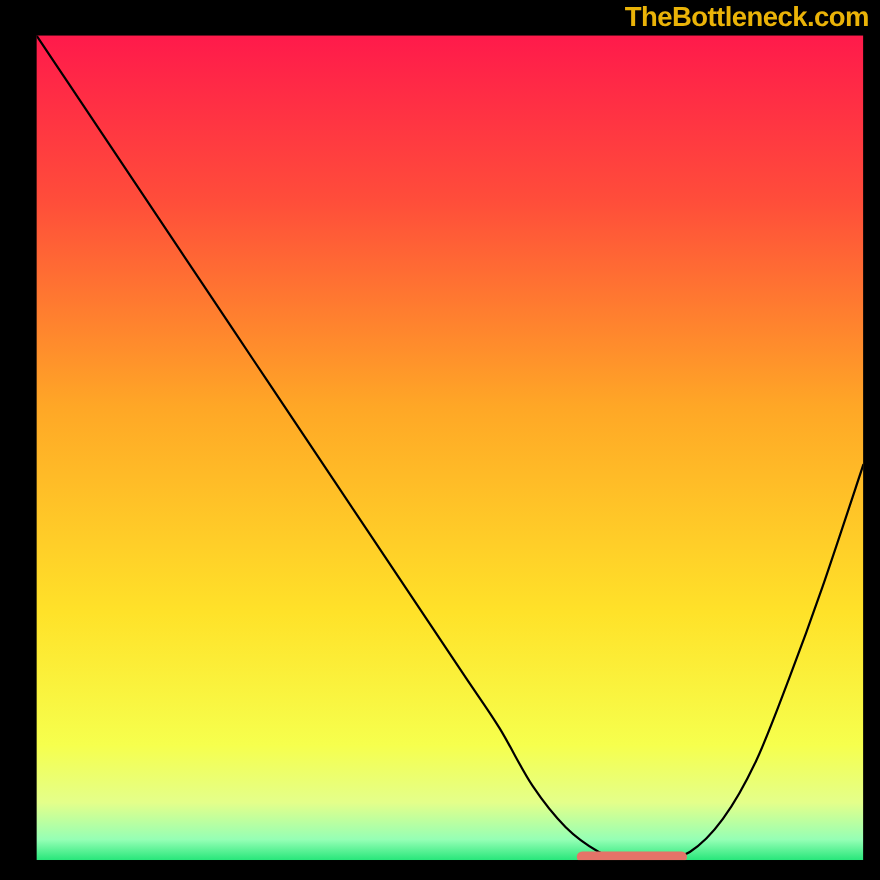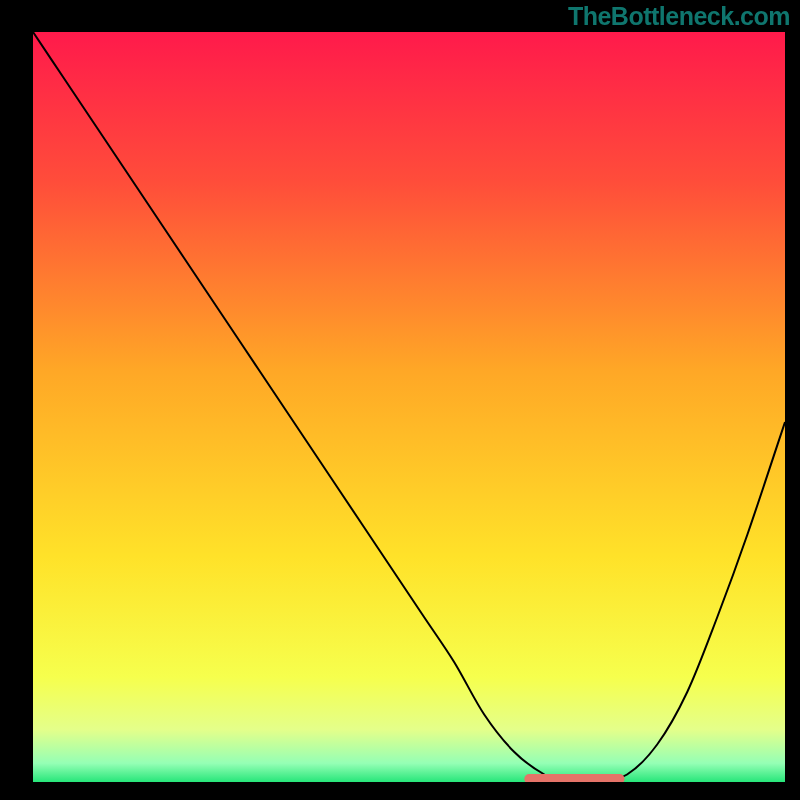--- a/index.html
+++ b/index.html
@@ -13,21 +13,21 @@
   .frame {
     position: relative;
     width: 800px;
     height: 800px;
     background: #000;
   }
   .attribution {
     position: absolute;
     top: 2px;
     right: 10px;
-    color: #0f766e;
+    color: #eab308;
     font-size: 25px;
     font-weight: 600;
     letter-spacing: -0.5px;
     z-index: 5;
   }
   .plot {
     position: absolute;
     left: 33px;
     top: 32px;
     width: 752px;

